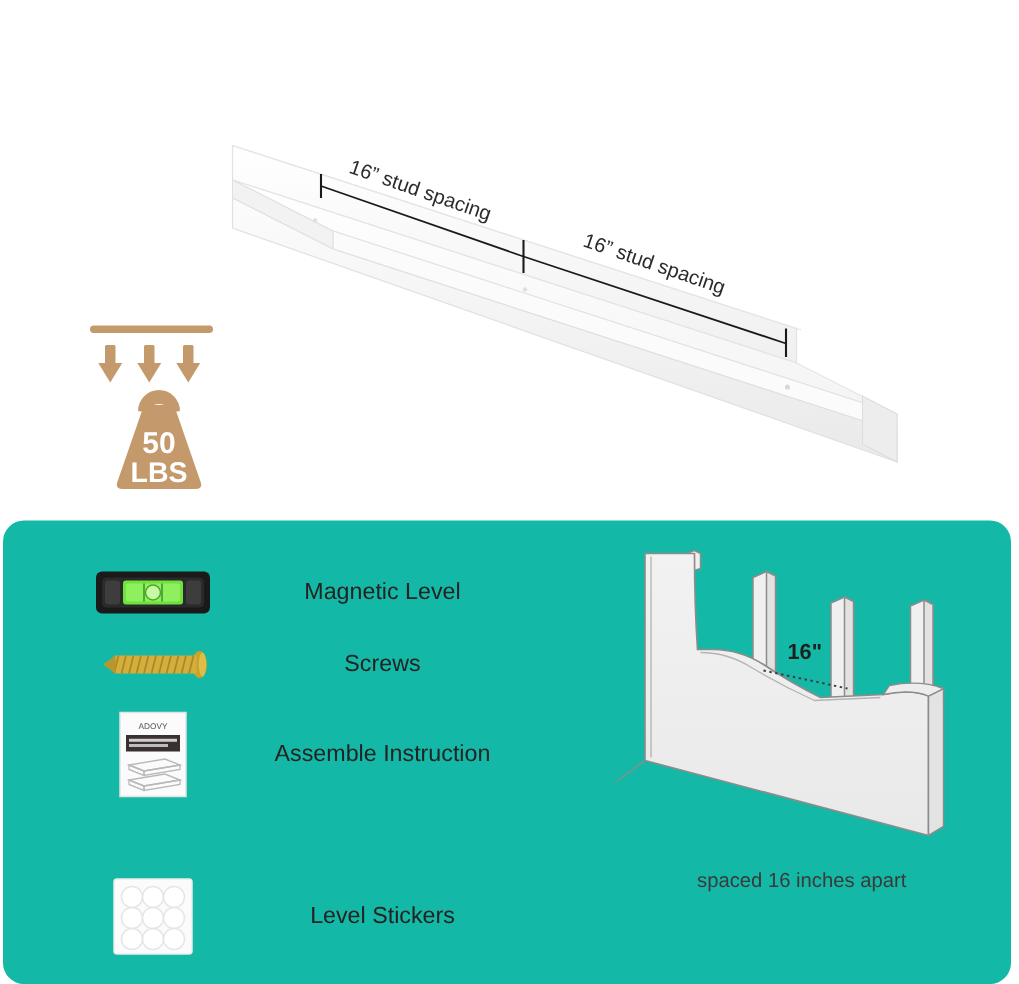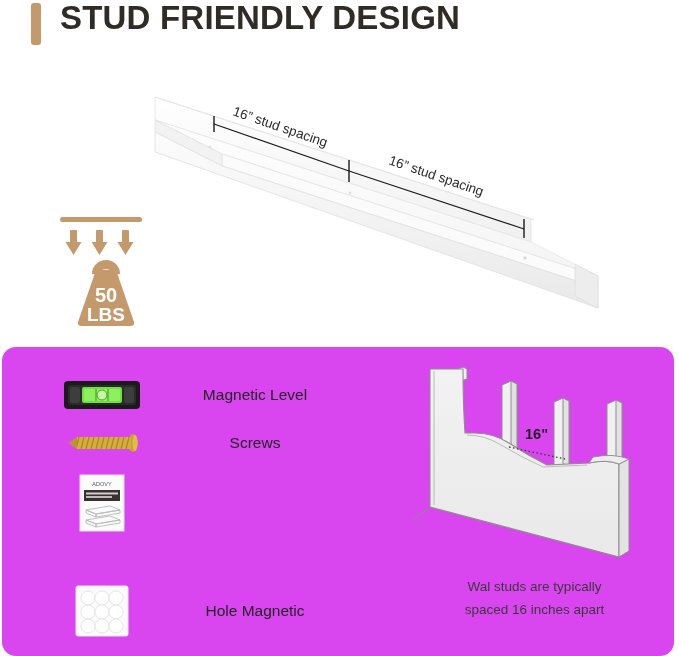--- a/index.html
+++ b/index.html
@@ -28,21 +28,21 @@
   
   .shelf-area{position:absolute;left:0;top:52px;width:679px;height:280px;}
   .shelf-svg{position:absolute;left:0;top:0;}
 
   
   .weight-area{position:absolute;left:48px;top:212px;width:125px;height:120px;}
 
   
   .card{
     position:absolute;left:2px;top:347px;width:672px;height:309px;
-    background:#d946ef;border-radius:14px;
+    background:#14b8a6;border-radius:14px;
   }
 
   
   .acc-list{position:absolute;left:0;top:0;width:372px;height:309px;}
   .acc-row{position:absolute;left:0;width:372px;height:56px;}
   .acc-icon{
     position:absolute;left:52px;top:0;width:96px;height:56px;
     display:flex;align-items:center;justify-content:center;
   }
   .acc-label{
@@ -57,24 +57,20 @@
     position:absolute;left:395px;top:228px;width:275px;
     text-align:center;font-size:13.5px;color:#3a3a3a;line-height:1.72;
   }
   .cap-line{display:block;}
 </style>
 </head>
 <body>
 
 <div class="page">
 
-  <div class="header">
-    <div class="accent-bar"></div>
-    <div class="title">STUD FRIENDLY DESIGN</div>
-  </div>
 
   <div class="shelf-area">
     <svg class="shelf-svg" width="679" height="280" viewBox="0 0 679 280">
       <defs>
         <linearGradient id="topface" x1="0" y1="0" x2="0" y2="1">
           <stop offset="0" stop-color="#ffffff"></stop>
           <stop offset="1" stop-color="#f4f4f4"></stop>
         </linearGradient>
         <linearGradient id="frontface" x1="0" y1="0" x2="0" y2="1">
           <stop offset="0" stop-color="#fcfcfc"></stop>
@@ -209,41 +205,42 @@
             <g stroke="#b9b9b9" stroke-width="0.9" fill="none">
               <polygon points="10,36 34,32 44,36 20,40"></polygon>
               <polygon points="10,36 10,39 20,43 20,40"></polygon>
               <polygon points="20,40 44,36 44,39 20,43"></polygon>
               <polygon points="10,46 34,42 44,46 20,50"></polygon>
               <polygon points="10,46 10,49 20,53 20,50"></polygon>
               <polygon points="20,50 44,46 44,49 20,53"></polygon>
             </g>
           </svg>
         </div>
+        <div class="acc-label">Assemble Instruction</div>
       </div>
 
 
       <div class="acc-row" style="top:236px;">
         <div class="acc-icon">
           <svg width="56" height="54" viewBox="0 0 56 54">
             <rect x="2" y="2" width="52" height="50" rx="2" fill="#fbfbfb" stroke="#ebebeb" stroke-width="1"></rect>
             <g fill="#ffffff" stroke="#e6e6e6" stroke-width="1">
               <circle cx="14" cy="14" r="7"></circle>
                 <circle cx="28" cy="14" r="7"></circle>
                 <circle cx="42" cy="14" r="7"></circle>
               <circle cx="14" cy="28" r="7"></circle>
                 <circle cx="28" cy="28" r="7"></circle>
                 <circle cx="42" cy="28" r="7"></circle>
               <circle cx="14" cy="42" r="7"></circle>
                 <circle cx="28" cy="42" r="7"></circle>
                 <circle cx="42" cy="42" r="7"></circle>
             </g>
           </svg>
         </div>
-        <div class="acc-label">Hole Magnetic</div>
+        <div class="acc-label">Level Stickers</div>
       </div>
     </div>
 
     <div class="stud-area">
       <svg width="275" height="210" viewBox="0 0 275 210">
         <defs>
           <linearGradient id="wallfill" x1="0" y1="0" x2="0" y2="1">
             <stop offset="0" stop-color="#f2f2f2"></stop>
             <stop offset="1" stop-color="#e9e9e9"></stop>
           </linearGradient>
@@ -283,18 +280,17 @@
                  M70,68 Q88,68 104,78 Q124,90 146,100 L190,98" fill="none" stroke="#b4b4b4" stroke-width="0.9"></path>
 
         <path d="M33,140 L14,154" stroke="#8c8c8c" stroke-width="1" fill="none"></path>
 
         <line x1="112" y1="80" x2="168" y2="92" stroke="#3a3a3a" stroke-width="1.3" stroke-dasharray="1.6 2.4"></line>
         <text x="128" y="72" font-family="Liberation Sans, sans-serif" font-size="14.5" font-weight="bold" fill="#1f1f1f">16"</text>
       </svg>
     </div>
 
     <div class="stud-caption">
-      <span class="cap-line">Wal studs are typically</span>
       <span class="cap-line">spaced 16 inches apart</span>
     </div>
 
   </div>
 </div>
 
 </body></html>

